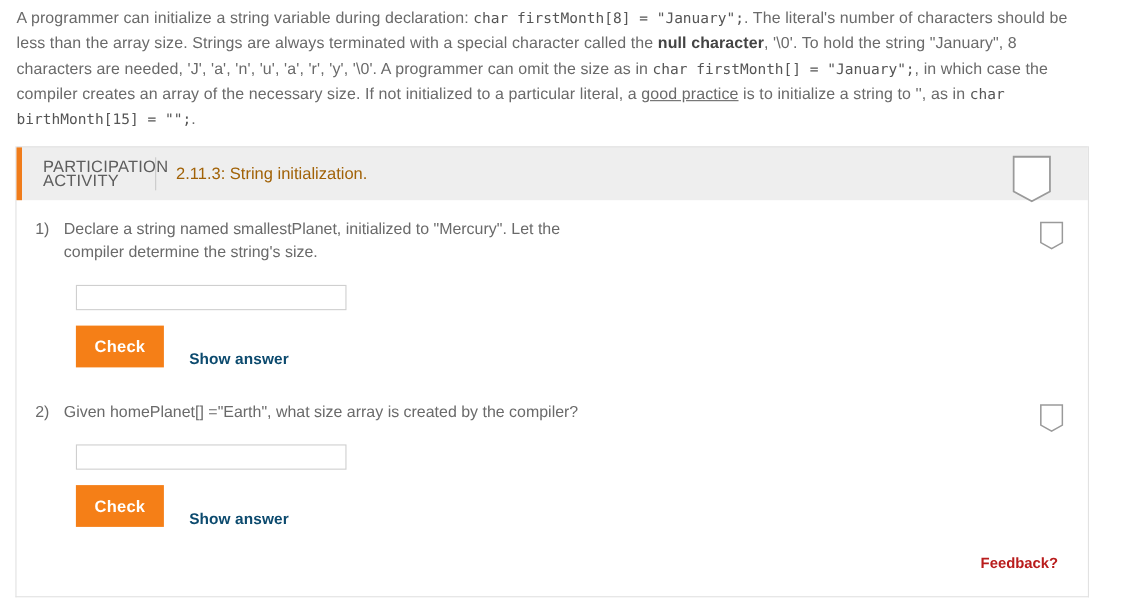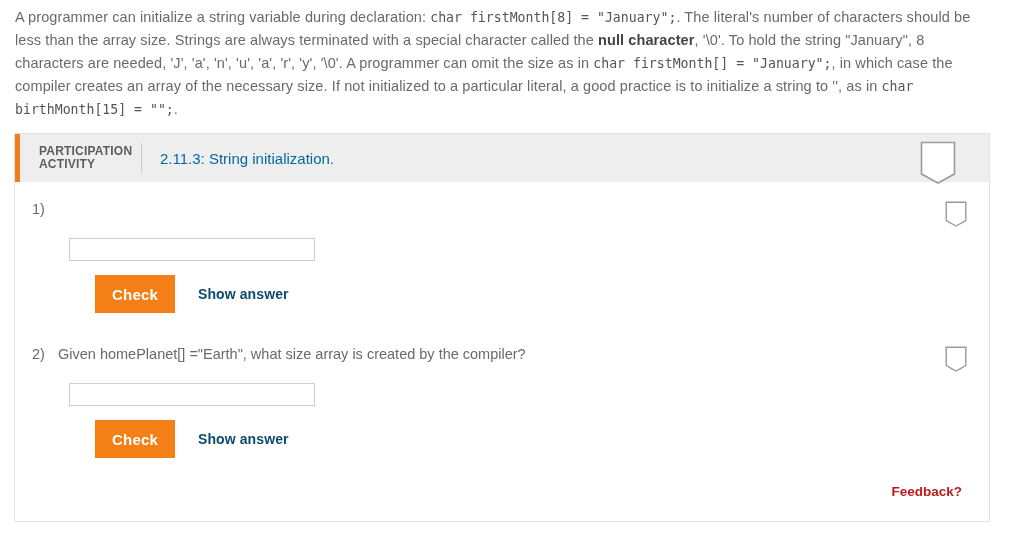--- a/index.html
+++ b/index.html
@@ -31,20 +31,21 @@
     font-size: 13.2px;
     color: #555555;
     letter-spacing: 0;
   }
   .prose .bold-term {
     font-weight: bold;
     color: #444444;
   }
   .prose .link-inline {
     color: #6a6a6a;
+    text-decoration: underline;
     cursor: pointer;
   }
 
   
   .activity {
     position: absolute;
     left: 14px;
     top: 133px;
     width: 976px;
     background: #ffffff;
@@ -65,37 +66,37 @@
     content: "";
     position: absolute;
     left: 0;
     top: 0;
     bottom: 0;
     width: 5px;
     background: #f07c1b;
   }
   .act-label {
     margin-left: 24px;
-    font-size: 12px;
-    font-weight: bold;
+    font-size: 15px;
+    font-weight: normal;
     color: #5d5d5d;
     line-height: 13px;
     letter-spacing: 0.2px;
     width: 96px;
   }
   .act-divider {
     width: 1px;
     height: 30px;
     background: #c9c9c9;
     margin-left: 6px;
   }
   .act-title {
     margin-left: 18px;
     font-size: 15px;
-    color: #0369a1;
+    color: #a16207;
   }
   .pennant-lg {
     position: absolute;
     right: 33px;
     top: 7px;
   }
 
   
   .qbody {
     padding: 0 0 8px 0;
@@ -133,22 +134,22 @@
     background: #ffffff;
     font-family: "Liberation Sans", sans-serif;
     font-size: 13px;
     color: #333;
     padding: 0 4px;
     box-sizing: content-box;
     outline: none;
   }
   .btn-row {
     display: flex;
-    align-items: center;
-    margin-left: 80px;
+    align-items: flex-end;
+    margin-left: 54px;
     margin-top: 14px;
   }
   .check-btn {
     background: #f57f17;
     color: #ffffff;
     border: none;
     font-family: "Liberation Sans", sans-serif;
     font-size: 15px;
     font-weight: bold;
     width: 80px;
@@ -208,20 +209,21 @@
         <path d="M1.5 1.5 H34.5 V33 L18 42 L1.5 33 Z" fill="#ffffff" stroke="#9a9a9a" stroke-width="1.6"></path>
       </svg>
     </span>
   </div>
 
   <div class="qbody">
 
     <div class="question q1">
       <div class="q-row">
         <div class="q-num">1)</div>
+        <div class="q-text">Declare a string named smallestPlanet, initialized to "Mercury". Let the compiler determine the string's size.</div>
       </div>
       <input class="answer-input" type="text" value="" placeholder="" style="">
       <div class="btn-row">
         <button class="check-btn">Check</button>
         <span class="show-answer">Show answer</span>
       </div>
       <span class="pennant-sm">
         <svg width="22" height="27" viewBox="0 0 22 27" xmlns="http://www.w3.org/2000/svg">
           <path d="M1.2 1.2 H20.8 V19.5 L11 25 L1.2 19.5 Z" fill="#ffffff" stroke="#9a9a9a" stroke-width="1.4"></path>
         </svg>

